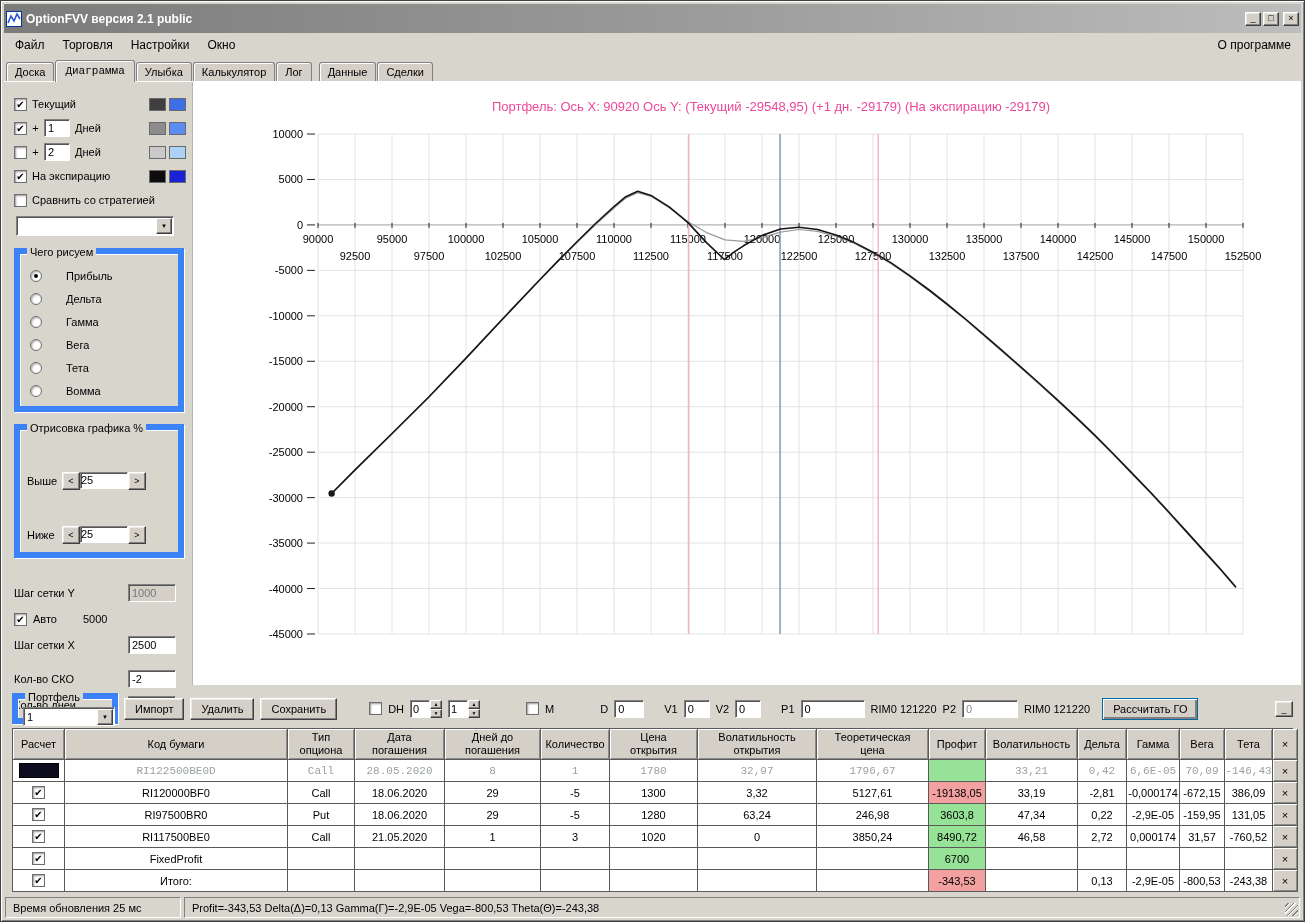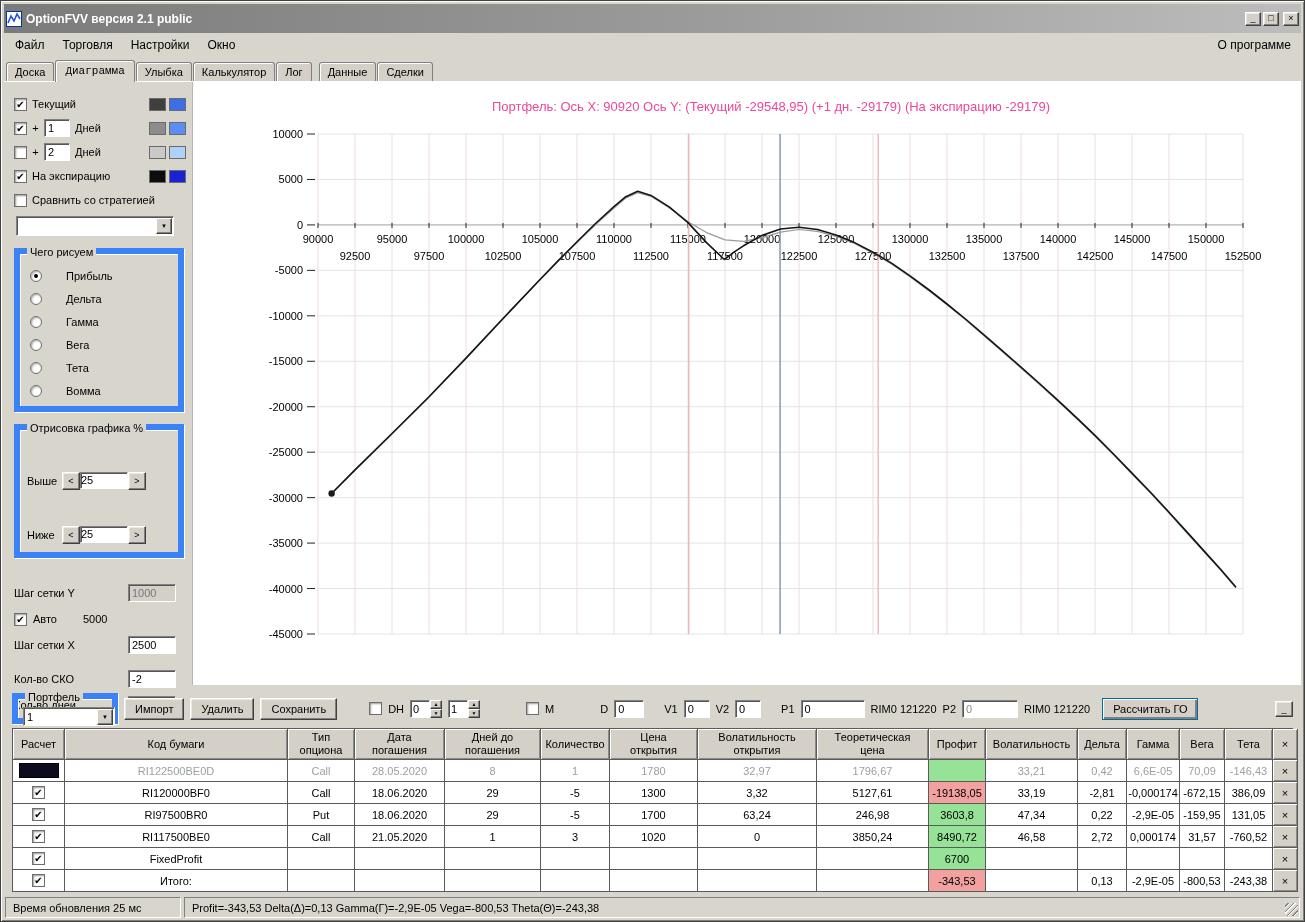--- a/index.html
+++ b/index.html
@@ -112,21 +112,21 @@
   
   .table-wrap{flex:none;margin:0 8px;}
   .postable{display:grid;
     grid-template-columns:52px 223px 67px 90px 96px 69px 88px 119px 112px 57px 92px 49px 53px 45px 48px 25px;
     border-left:1px solid #5a5a5a;border-top:1px solid #5a5a5a;background:#fff;font-size:11px;}
   .th{background:#d4d0c8;border-right:1px solid #5a5a5a;border-bottom:1px solid #5a5a5a;
     box-shadow:inset 1px 1px 0 #fff,inset -1px -1px 0 #8a8a8a;height:31px;
     display:flex;align-items:center;justify-content:center;text-align:center;white-space:pre-line;line-height:1.15;}
   .td{background:#fff;border-right:1px solid #5a5a5a;border-bottom:1px solid #5a5a5a;height:22px;
     display:flex;align-items:center;justify-content:center;overflow:hidden;white-space:nowrap;}
-  .td.dim{color:#9aa0a2;}
+  .td.dim{color:#9aa0a2;font-family:Liberation Mono, monospace;}
   .profit-green{background:var(--profit-green,#96e296);}
   .profit-red{background:var(--profit-red,#f2a0a0);}
   .x-cell{background:#d4d0c8;box-shadow:inset 1px 1px 0 #fff,inset -1px -1px 0 #8a8a8a;font-size:11px;}
   .selbox{width:40px;height:15px;background:#0c0c1e;border:1px solid #000;}
 
   .gap-strip{flex:1;}
 
   
   .statusbar{height:21px;flex:none;display:flex;gap:3px;align-items:stretch;padding:0 1px;}
   .spanel{border:1px solid #808080;border-right-color:#fff;border-bottom-color:#fff;
@@ -540,21 +540,21 @@
         <div class="td">386,09</div>
         <div class="td x-cell">×</div>
         <div class="td check-cell">
           <span class="cb checked">✔</span>
         </div>
         <div class="td">RI97500BR0</div>
         <div class="td">Put</div>
         <div class="td">18.06.2020</div>
         <div class="td">29</div>
         <div class="td">-5</div>
-        <div class="td">1700</div>
+        <div class="td">1280</div>
         <div class="td">63,24</div>
         <div class="td">246,98</div>
         <div class="td profit-green">3603,8</div>
         <div class="td">47,34</div>
         <div class="td">0,22</div>
         <div class="td">-2,9E-05</div>
         <div class="td">-159,95</div>
         <div class="td">131,05</div>
         <div class="td x-cell">×</div>
         <div class="td check-cell">

